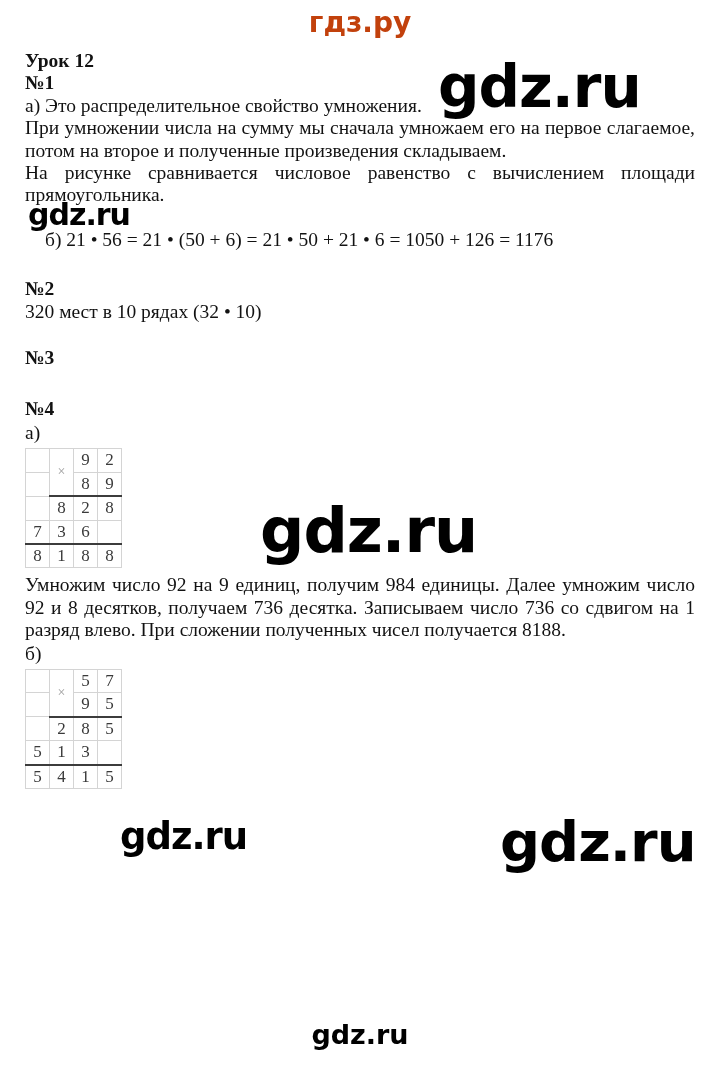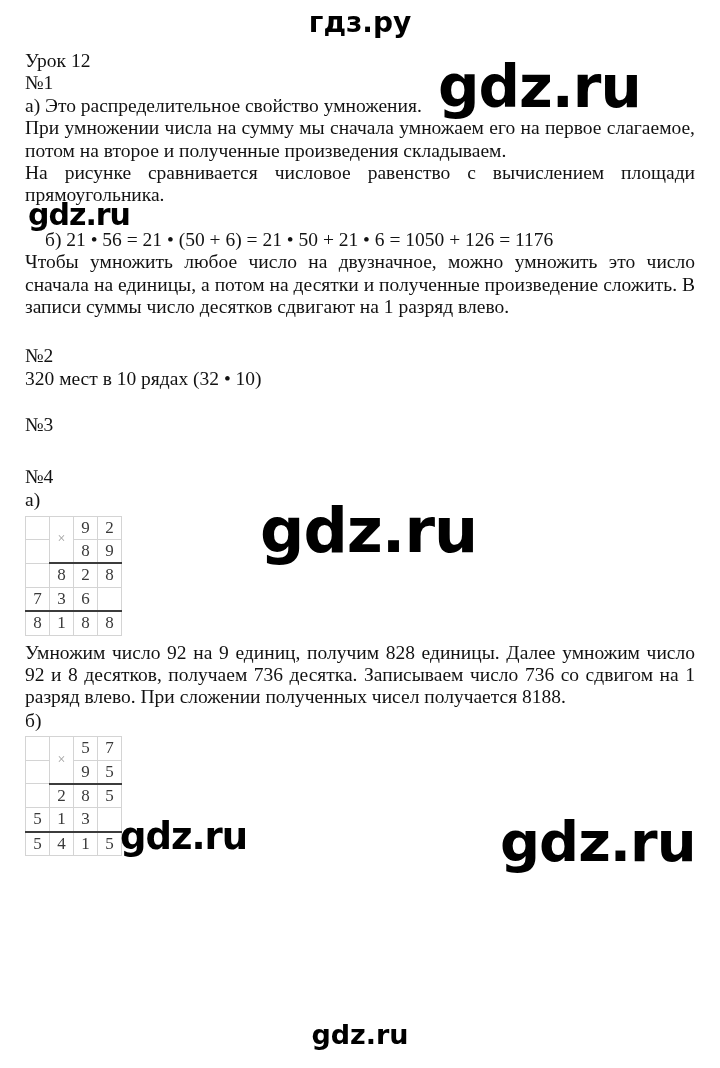--- a/index.html
+++ b/index.html
@@ -13,24 +13,24 @@
     line-height:22.4px;
     color:#121212;
   }
   .site-brand{
     text-align:center;
     font-family:"DejaVu Sans", sans-serif;
     font-weight:bold;
     font-size:28px;
     line-height:36px;
     padding-top:5px;
-    color:#000000;
+    color:#c2410c;
   }
   .content{margin:0 25px;}
-  .h-bold{font-weight:normal;}
+  .h-bold{font-weight:bold;}
   .lesson-title{margin-top:9px;}
   .para{text-align:justify;}
   .eq-line{margin-top:22px;margin-left:20px;}
   .sec-2{margin-top:27px;}
   .sec-3{margin-top:24px;}
   .sec-4{margin-top:29px;}
   .expl{margin-top:6px;text-align:justify;}
   .part-label{margin-top:1px;}
 
   .mult-table{
@@ -87,21 +87,20 @@
   <div class="content">
 
     <div class="h-bold lesson-title">Урок 12</div>
 
     <div>
       <div class="h-bold">№1</div>
       <div>а) Это распределительное свойство умножения.</div>
       <div class="para">При умножении числа на сумму мы сначала умножаем его на первое слагаемое, потом на второе и полученные произведения складываем.</div>
       <div class="para">На рисунке сравнивается числовое равенство с вычислением площади прямоугольника.</div>
       <div class="eq-line">б) 21 • 56 = 21 • (50 + 6) = 21 • 50 + 21 • 6 = 1050 + 126 = 1176</div>
-      <div class="para">Чтобы умножить любое число на двузначное, можно умножить это число сначала на единицы, а потом на десятки и полученные произведение сложить. В записи суммы число десятков сдвигают на 1 разряд влево.</div>
     </div>
 
     <div class="sec-2">
       <div class="h-bold">№2</div>
       <div>320 мест в 10 рядах (32 • 10)</div>
     </div>
 
     <div class="sec-3">
       <div class="h-bold">№3</div>
     </div>
@@ -138,21 +137,21 @@
           </tr>
           <tr>
             <td>8</td>
             <td>1</td>
             <td>8</td>
             <td>8</td>
           </tr>
         </tbody>
       </table>
 
-      <div class="expl">Умножим число 92 на 9 единиц, получим 828 единицы. Далее умножим число 92 и 8 десятков, получаем 736 десятка. Записываем число 736 со сдвигом на 1 разряд влево. При сложении полученных чисел получается 8188.</div>
+      <div class="expl">Умножим число 92 на 9 единиц, получим 984 единицы. Далее умножим число 92 и 8 десятков, получаем 736 десятка. Записываем число 736 со сдвигом на 1 разряд влево. При сложении полученных чисел получается 8188.</div>
 
       <div class="part-label">б)</div>
 
       <div class="grid-b-wrap">
         <table class="mult-table">
           <tbody>
             <tr>
               <td></td>
               <td class="sign dk" rowspan="2">×</td>
               <td>5</td>

